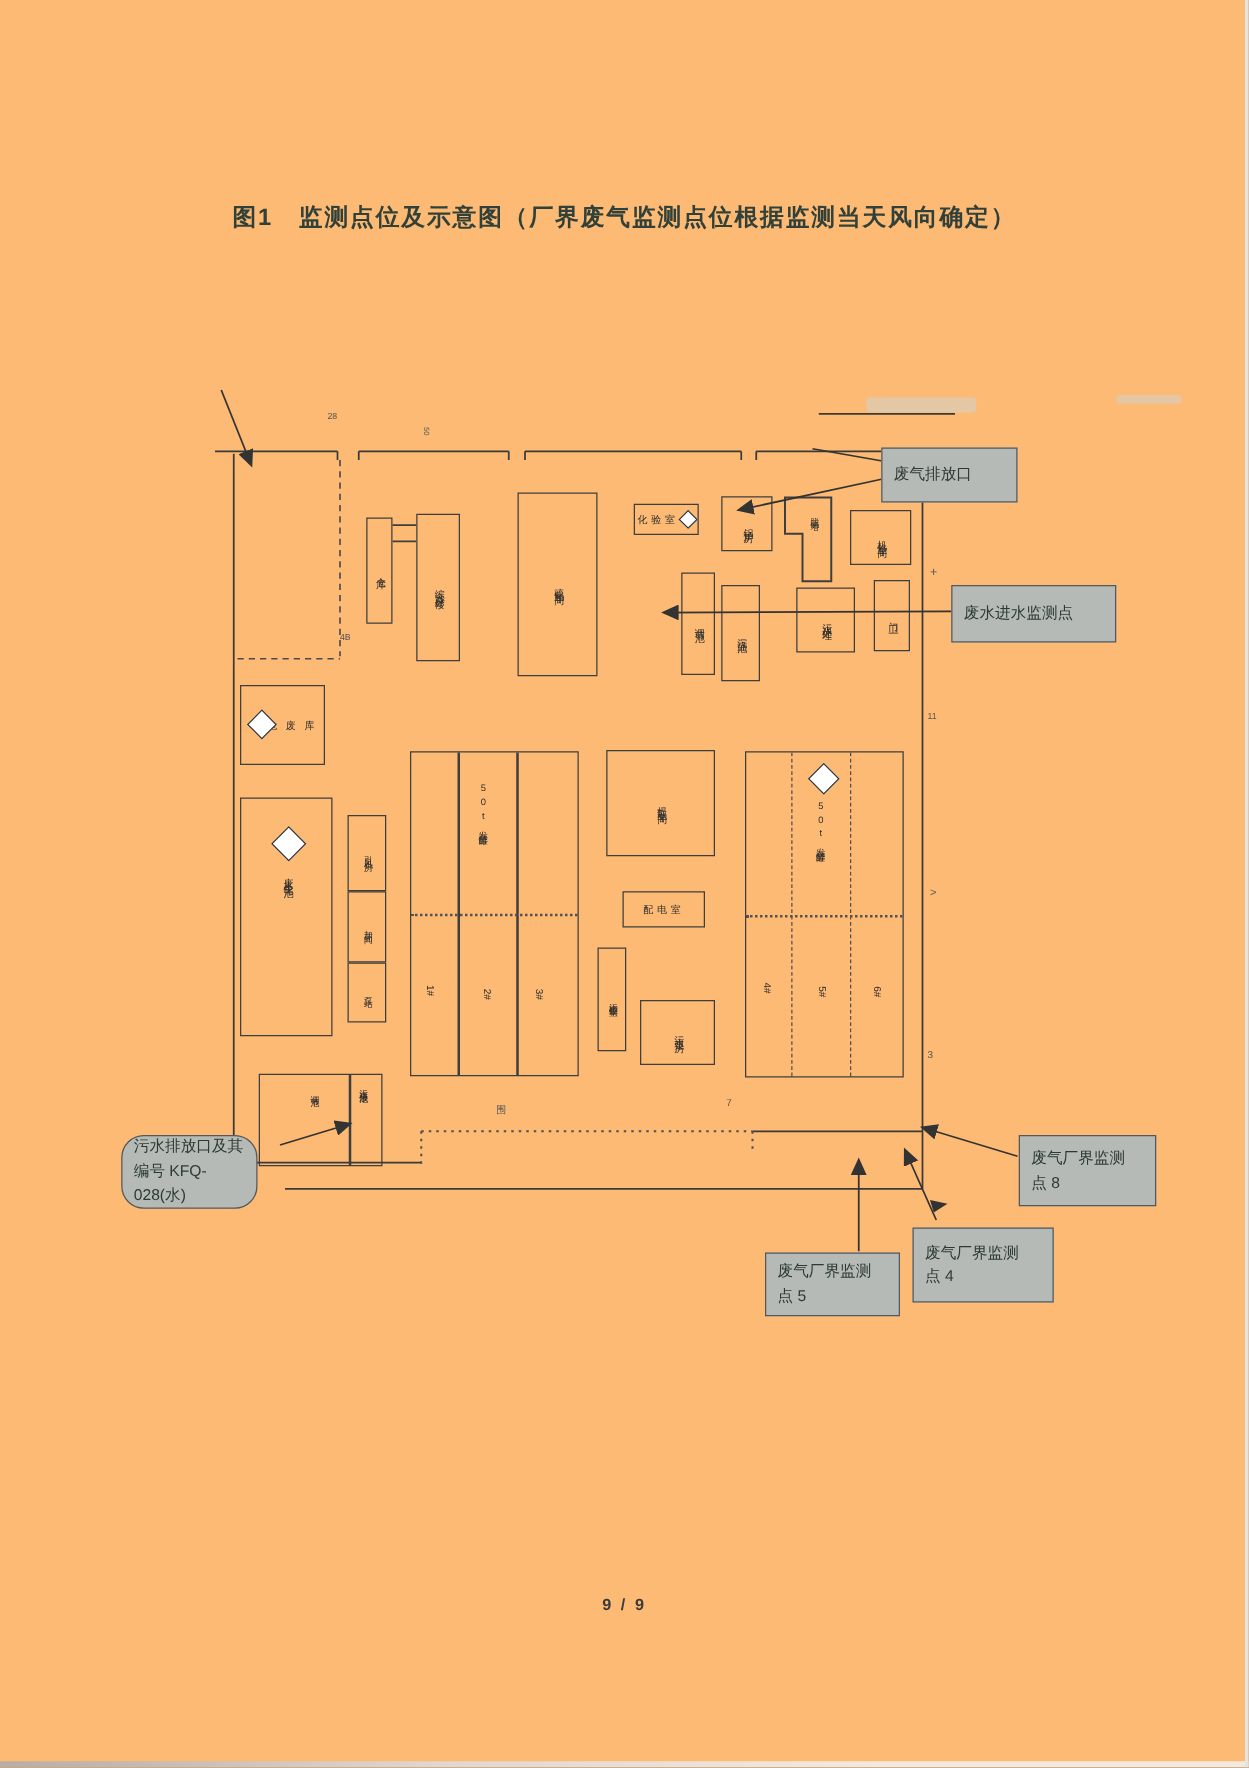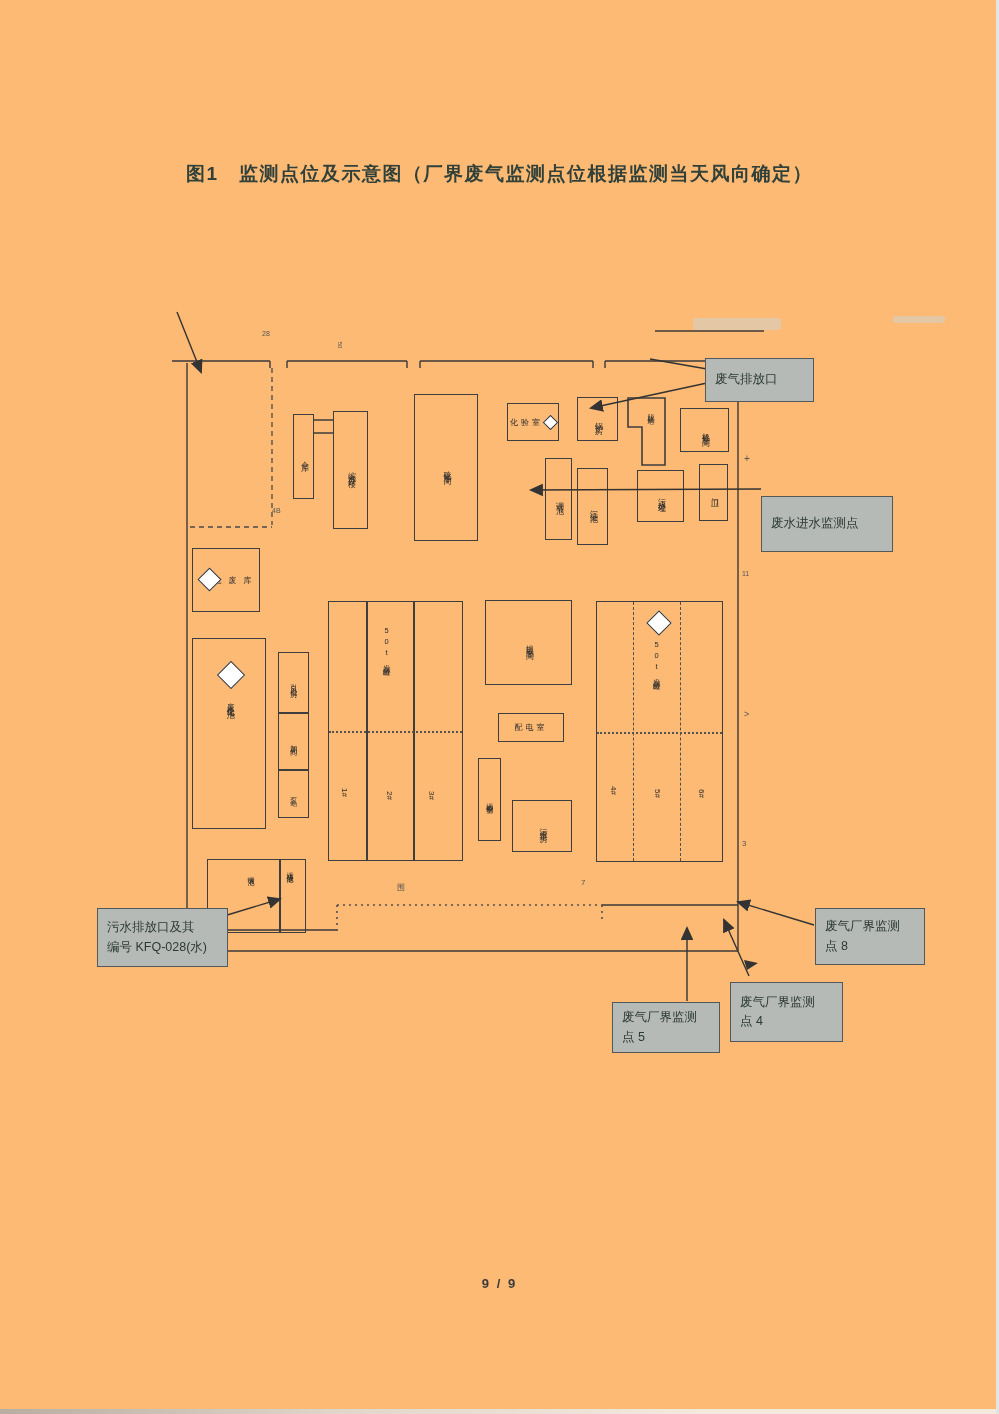--- a/index.html
+++ b/index.html
@@ -39,21 +39,21 @@
 
   <div class="bld" style="left:293px;top:414px;width:21px;height:85px;">
     <span class="vtext">仓库</span>
   </div>
   <div class="bld" style="left:333px;top:411px;width:35px;height:118px;">
     <span class="vtext">综合办公楼</span>
   </div>
   <div class="bld" style="left:414px;top:394px;width:64px;height:147px;">
     <span class="vtext">硫化车间</span>
   </div>
-  <div class="bld" style="left:507px;top:403px;width:52px;height:38px;">
+  <div class="bld" style="left:507px;top:403px;width:52px;height:25px;">
     <span class="htext">化验室</span>
     <span class="diamond" style="position:static;width:9px;height:9px;margin-left:2px;flex:none;"></span>
   </div>
   <div class="bld" style="left:577px;top:397px;width:41px;height:44px;">
     <span class="vtext v2">锅炉房</span>
   </div>
   <div style="position:absolute;left:628px;top:398px;width:40px;height:70px;">
     <span class="vtext" style="position:absolute;left:18px;top:10px;font-size:7px;color:#2d2d2d;">脱硫塔</span>
   </div>
   <div class="bld" style="left:680px;top:408px;width:49px;height:44px;">
@@ -167,24 +167,24 @@
       <path d="M687,1001 L687,928" marker-end="url(#ah)"></path>
       <path d="M749,976 L724,920" marker-end="url(#ah)"></path>
       <path d="M814,925 L738,902" marker-end="url(#ah)"></path>
     </g>
     <polygon points="744,960 758,963 747,970" fill="#333"></polygon>
   </svg>
 
   <div class="callout" style="left:705px;top:358px;width:109px;height:44px;">
     <span>废气排放口</span>
   </div>
-  <div class="callout" style="left:761px;top:496px;width:132px;height:56px;">
+  <div class="callout" style="left:761px;top:468px;width:132px;height:46px;">
     <span>废水进水监测点</span>
   </div>
-  <div class="callout" style="left:97px;top:908px;width:131px;height:59px;">
+  <div class="callout" style="left:97px;top:908px;width:109px;height:59px;border-radius:18px;">
     <span>污水排放口及其</span>
     <span>编号 KFQ-028(水)</span>
   </div>
   <div class="callout" style="left:612px;top:1002px;width:108px;height:51px;">
     <span>废气厂界监测</span>
     <span>点 5</span>
   </div>
   <div class="callout" style="left:730px;top:982px;width:113px;height:60px;">
     <span>废气厂界监测</span>
     <span>点 4</span>

